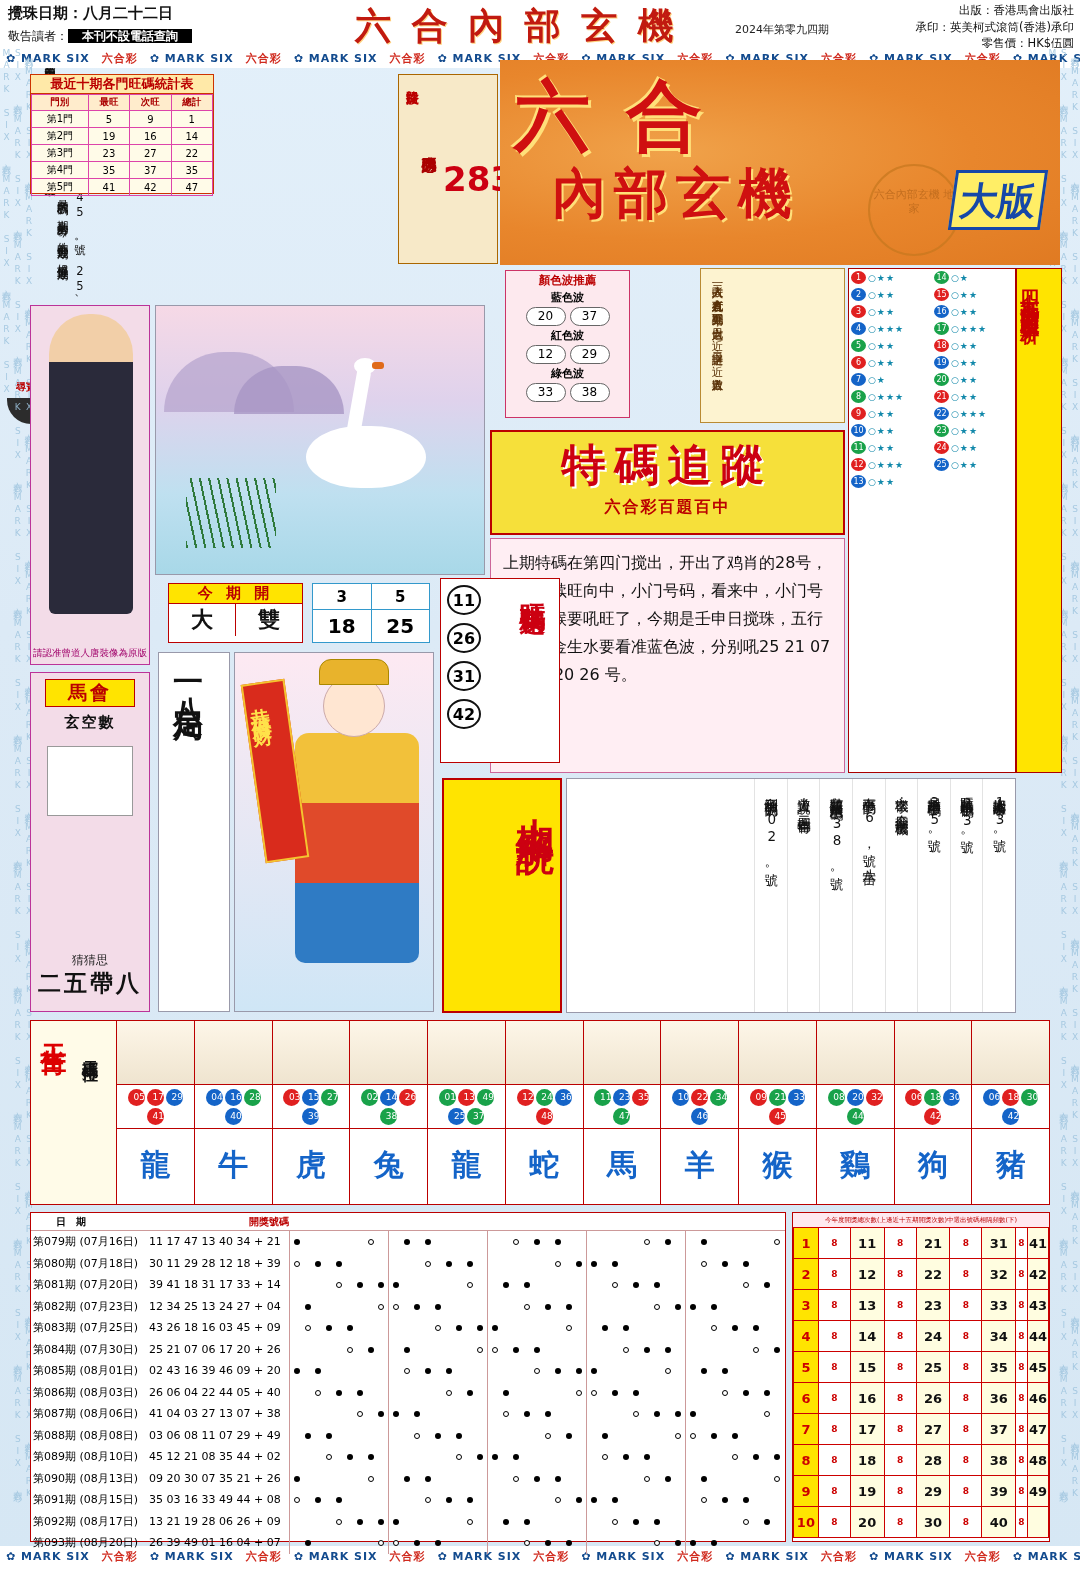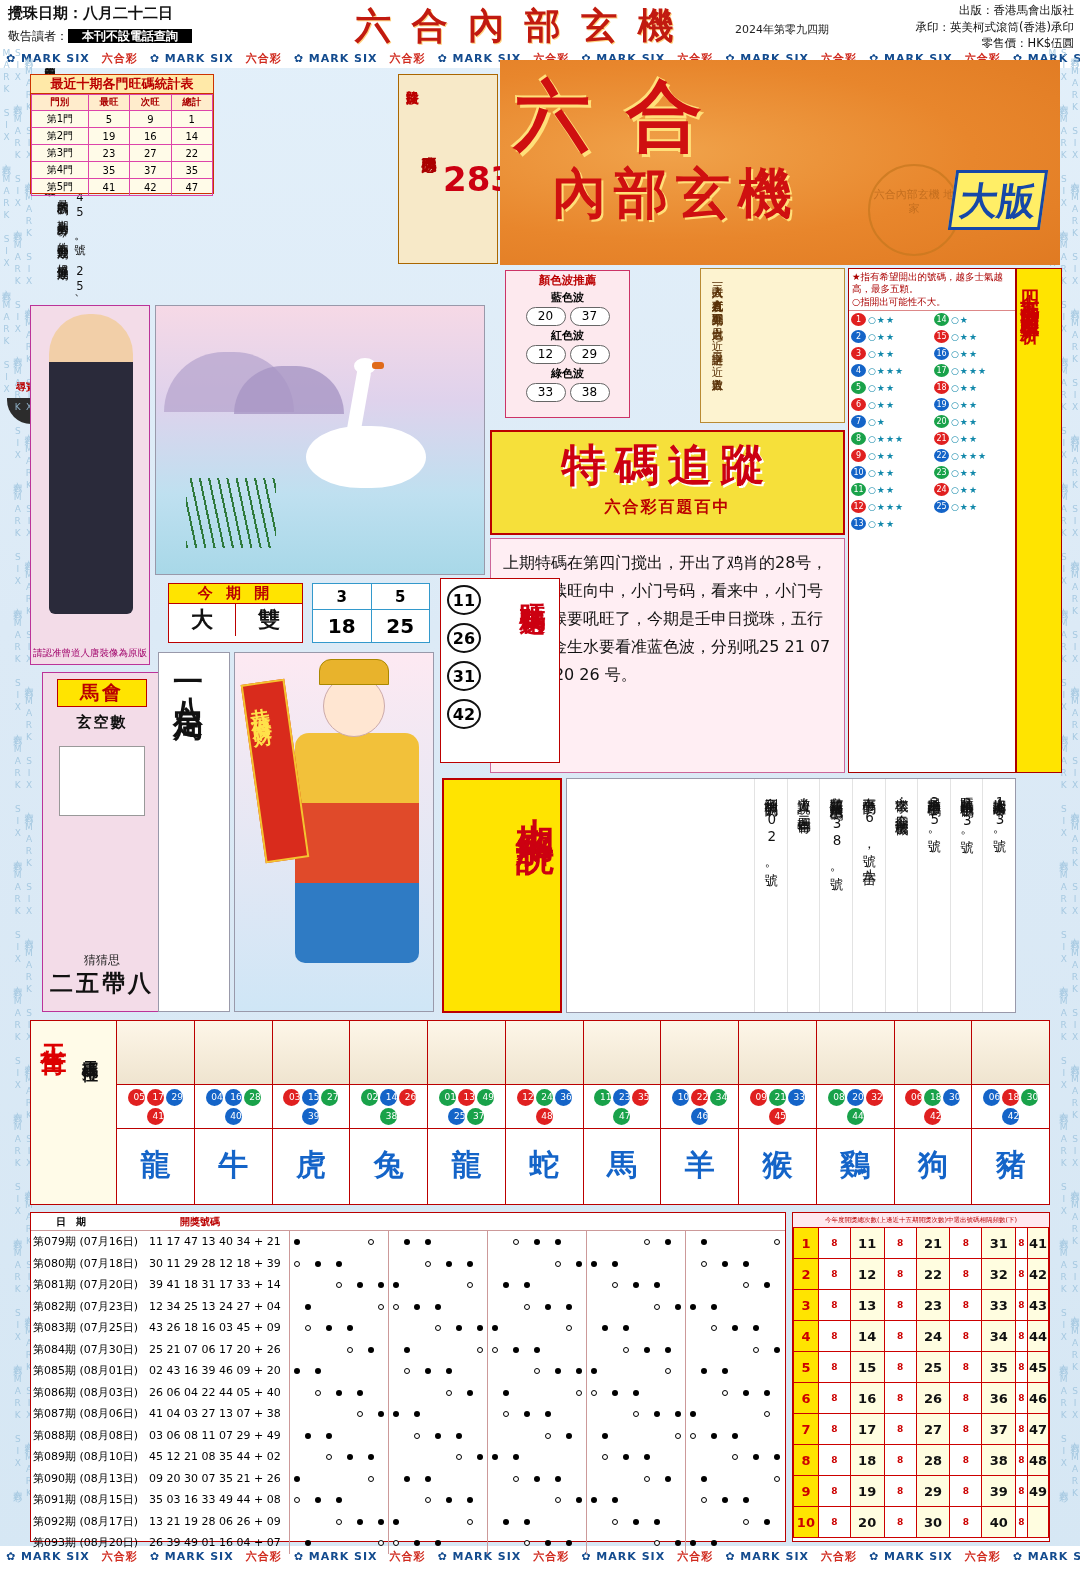--- a/index.html
+++ b/index.html
@@ -163,21 +163,21 @@
   #pairbox .row2 div { flex:1; text-align:center; font-size: 20px; font-weight:bold; border-right:1px solid #39c; line-height:32px;}
   #pairbox .row2 div:last-child{border-right:none;}
 
   
   #hotpicks { left: 440px; top: 578px; width: 120px; height: 185px; background:#fff; border:1px solid #b00;}
   #hotpicks .hp-nums { position:absolute; left: 6px; top: 6px; width: 42px;}
   #hotpicks .hp-nums div { width: 34px; height: 30px; border: 2px solid #111; border-radius: 50%; text-align:center; line-height: 27px; font-size: 16px; font-weight:bold; margin-bottom: 8px;}
   #hotpicks .hp-lbl { position:absolute; right: 8px; top: 4px; writing-mode: vertical-rl; text-orientation: upright; font-size: 26px; font-weight:bold; color:#c01; letter-spacing:2px;}
 
   
-  #horse { left: 42px; top: 672px; width: 120px; height: 340px; background:#f3dce8; border:1px solid #b39;}
+  #horse { left: 30px; top: 672px; width: 120px; height: 340px; background:#f3dce8; border:1px solid #b39;}
   #horse .h1 { margin: 6px auto 0; width: 90px; background:#ffe400; border:1px solid #b00; text-align:center; font-size: 19px; font-weight:bold; color:#b00; letter-spacing:3px;}
   #horse .h2 { margin: 6px auto 0; width: 96px; text-align:center; font-size: 15px; font-weight:bold; color:#111; letter-spacing:2px;}
   #horse .sign { margin: 14px auto; width: 86px; height: 70px; border:1px solid #999; background:#fff;}
   #horse .h3 { position:absolute; bottom: 42px; width:100%; text-align:center; font-size: 12px; color:#222;}
   #horse .h4 { position:absolute; bottom: 12px; width:100%; text-align:center; font-size: 23px; font-weight:bold; color:#111; letter-spacing:3px;}
 
   
   #ding { left: 158px; top: 652px; width: 72px; height: 360px; background:#fff; border:1px solid #99a;}
   #ding .d-t { writing-mode: vertical-rl; text-orientation: upright; font-size: 30px; font-weight:bold; color:#111; padding: 12px 0 0 8px; letter-spacing: 8px;}
 
@@ -331,24 +331,20 @@
   <div id="treasure">
     <div class="tt">尋寶圖</div>
     <div class="bowl"></div>
   </div>
 
   <div class="box" id="poem">
     <div class="ptxt">一入者二人敗 八九者有度直者 列一單五分期現 六七自之日：近 二字謎之日：近 曾道人欺</div>
   </div>
 
   <div class="box" id="odds">
-    <div class="oh">
-      <div>★指有希望開出的號碼，越多士氣越高，最多五顆。</div>
-      <div>○指開出可能性不大。</div>
-    </div>
     <div id="odds-rows">
         <div style="display:flex">
           <div style="flex:1">
             <div class="orow">
               <span class="onum red">1</span>
               <span class="stars">○★★</span>
             </div>
             <div class="orow">
               <span class="onum blue">2</span>
               <span class="stars">○★★</span>
@@ -668,21 +664,21 @@
             <span class="blue">42</span>
           </div>
           <div class="name" style="color:#1464c8">豬</div>
         </div>
       </div>
   </div>
 
   <div class="box" id="history">
     <div class="hh" style="height:18px;font-size:10px;border-bottom:1px solid #c99;">
       <div style="width:80px;text-align:center;">日　期</div>
-      <div style="width:178px;text-align:center;color:#b00;">開獎號碼</div>
+      <div style="width:178px;text-align:right;color:#b00;">開獎號碼</div>
       <div style="flex:1;"></div>
     </div>
     <div id="history-rows">
         <div class="hr">
           <div class="c0">第079期 (07月16日)　11 17 47 13 40 34 + 21</div>
           <div class="cg">
             <span class="dot" style="left:4px"></span>
             <span class="dot o" style="left:77.5px"></span>
           </div>
           <div class="cg">

